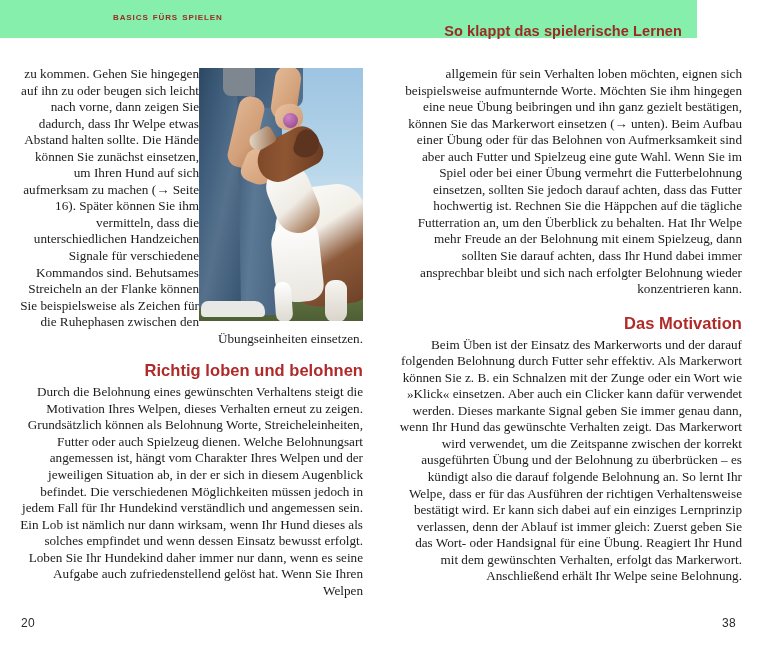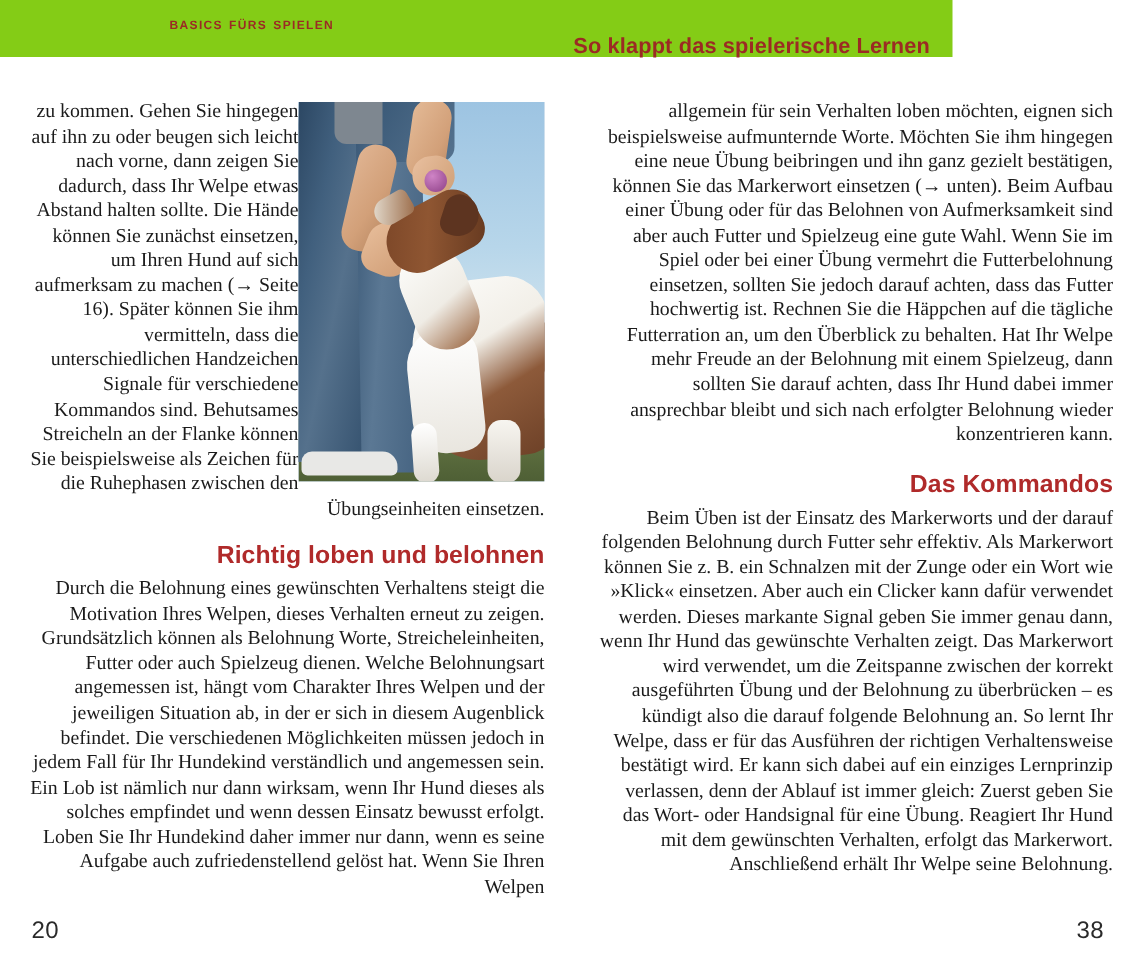--- a/index.html
+++ b/index.html
@@ -20,23 +20,23 @@
     height: 648px;
     background: #ffffff;
     box-sizing: border-box;
   }
 
   
   .header-band {
     position: absolute;
     left: 0;
     top: 0;
-    width: 635px;
+    width: 697px;
     height: 38px;
-    background: #84cc16;
+    background: #86efac;
     display: flex;
     align-items: center;
   }
   .header-left {
     position: absolute;
     left: 113px;
     top: 11px;
     color: #9b2b24;
     font-family: "Liberation Sans", "DejaVu Sans", sans-serif;
     font-size: 11.5px;
@@ -272,21 +272,21 @@
   }
   h2.sub.first-right {
     margin-top: 15px;
   }
 
   
   .folio {
     position: absolute;
     bottom: 18px;
     font-family: "Liberation Sans", "DejaVu Sans", sans-serif;
-    font-size: 16px;
+    font-size: 12px;
     color: #2a2a2a;
     letter-spacing: 0.3px;
   }
   .folio-left  { left: 21px;  }
   .folio-right { right: 21px; }
 </style>
 </head>
 <body>
 
 <div class="page">
@@ -326,21 +326,21 @@
     <p>zu kommen. Gehen Sie hingegen auf ihn zu oder beugen sich leicht nach vorne, dann zeigen Sie dadurch, dass Ihr Welpe etwas Abstand halten sollte. Die Hände können Sie zunächst einsetzen, um Ihren Hund auf sich aufmerksam zu machen (→ Seite 16). Später können Sie ihm vermitteln, dass die unterschiedlichen Handzeichen Signale für verschiedene Kommandos sind. Behutsames Streicheln an der Flanke können Sie beispielsweise als Zeichen für die Ruhephasen zwischen den Übungseinheiten einsetzen.</p>
 
     <h2 class="sub">Richtig loben und belohnen</h2>
 
     <p>Durch die Belohnung eines gewünschten Verhaltens steigt die Motivation Ihres Welpen, dieses Verhalten erneut zu zeigen. Grundsätzlich können als Belohnung Worte, Streicheleinheiten, Futter oder auch Spielzeug dienen. Welche Belohnungsart angemessen ist, hängt vom Charakter Ihres Welpen und der jeweiligen Situation ab, in der er sich in diesem Augenblick befindet. Die verschiedenen Möglichkeiten müssen jedoch in jedem Fall für Ihr Hundekind verständlich und angemessen sein. Ein Lob ist nämlich nur dann wirksam, wenn Ihr Hund dieses als solches empfindet und wenn dessen Einsatz bewusst erfolgt. Loben Sie Ihr Hundekind daher immer nur dann, wenn es seine Aufgabe auch zufriedenstellend gelöst hat. Wenn Sie Ihren Welpen</p>
   </div>
 
   <div class="col col-right">
     <p>allgemein für sein Verhalten loben möchten, eignen sich beispielsweise aufmunternde Worte. Möchten Sie ihm hingegen eine neue Übung beibringen und ihn ganz gezielt bestätigen, können Sie das Markerwort einsetzen (→ unten). Beim Aufbau einer Übung oder für das Belohnen von Aufmerksamkeit sind aber auch Futter und Spielzeug eine gute Wahl. Wenn Sie im Spiel oder bei einer Übung vermehrt die Futterbelohnung einsetzen, sollten Sie jedoch darauf achten, dass das Futter hochwertig ist. Rechnen Sie die Häppchen auf die tägliche Futterration an, um den Überblick zu behalten. Hat Ihr Welpe mehr Freude an der Belohnung mit einem Spielzeug, dann sollten Sie darauf achten, dass Ihr Hund dabei immer ansprechbar bleibt und sich nach erfolgter Belohnung wieder konzentrieren kann.</p>
 
-    <h2 class="sub first-right">Das Kommandos</h2>
+    <h2 class="sub first-right">Das Motivation</h2>
 
     <p>Beim Üben ist der Einsatz des Markerworts und der darauf folgenden Belohnung durch Futter sehr effektiv. Als Markerwort können Sie z. B. ein Schnalzen mit der Zunge oder ein Wort wie »Klick« einsetzen. Aber auch ein Clicker kann dafür verwendet werden. Dieses markante Signal geben Sie immer genau dann, wenn Ihr Hund das gewünschte Verhalten zeigt. Das Markerwort wird verwendet, um die Zeitspanne zwischen der korrekt ausgeführten Übung und der Belohnung zu überbrücken – es kündigt also die darauf folgende Belohnung an. So lernt Ihr Welpe, dass er für das Ausführen der richtigen Verhaltensweise bestätigt wird. Er kann sich dabei auf ein einziges Lernprinzip verlassen, denn der Ablauf ist immer gleich: Zuerst geben Sie das Wort- oder Handsignal für eine Übung. Reagiert Ihr Hund mit dem gewünschten Verhalten, erfolgt das Markerwort. Anschließend erhält Ihr Welpe seine Belohnung.</p>
   </div>
 
   <div class="folio folio-left">20</div>
   <div class="folio folio-right">38</div>
 
 </div>
 
 </body></html>

